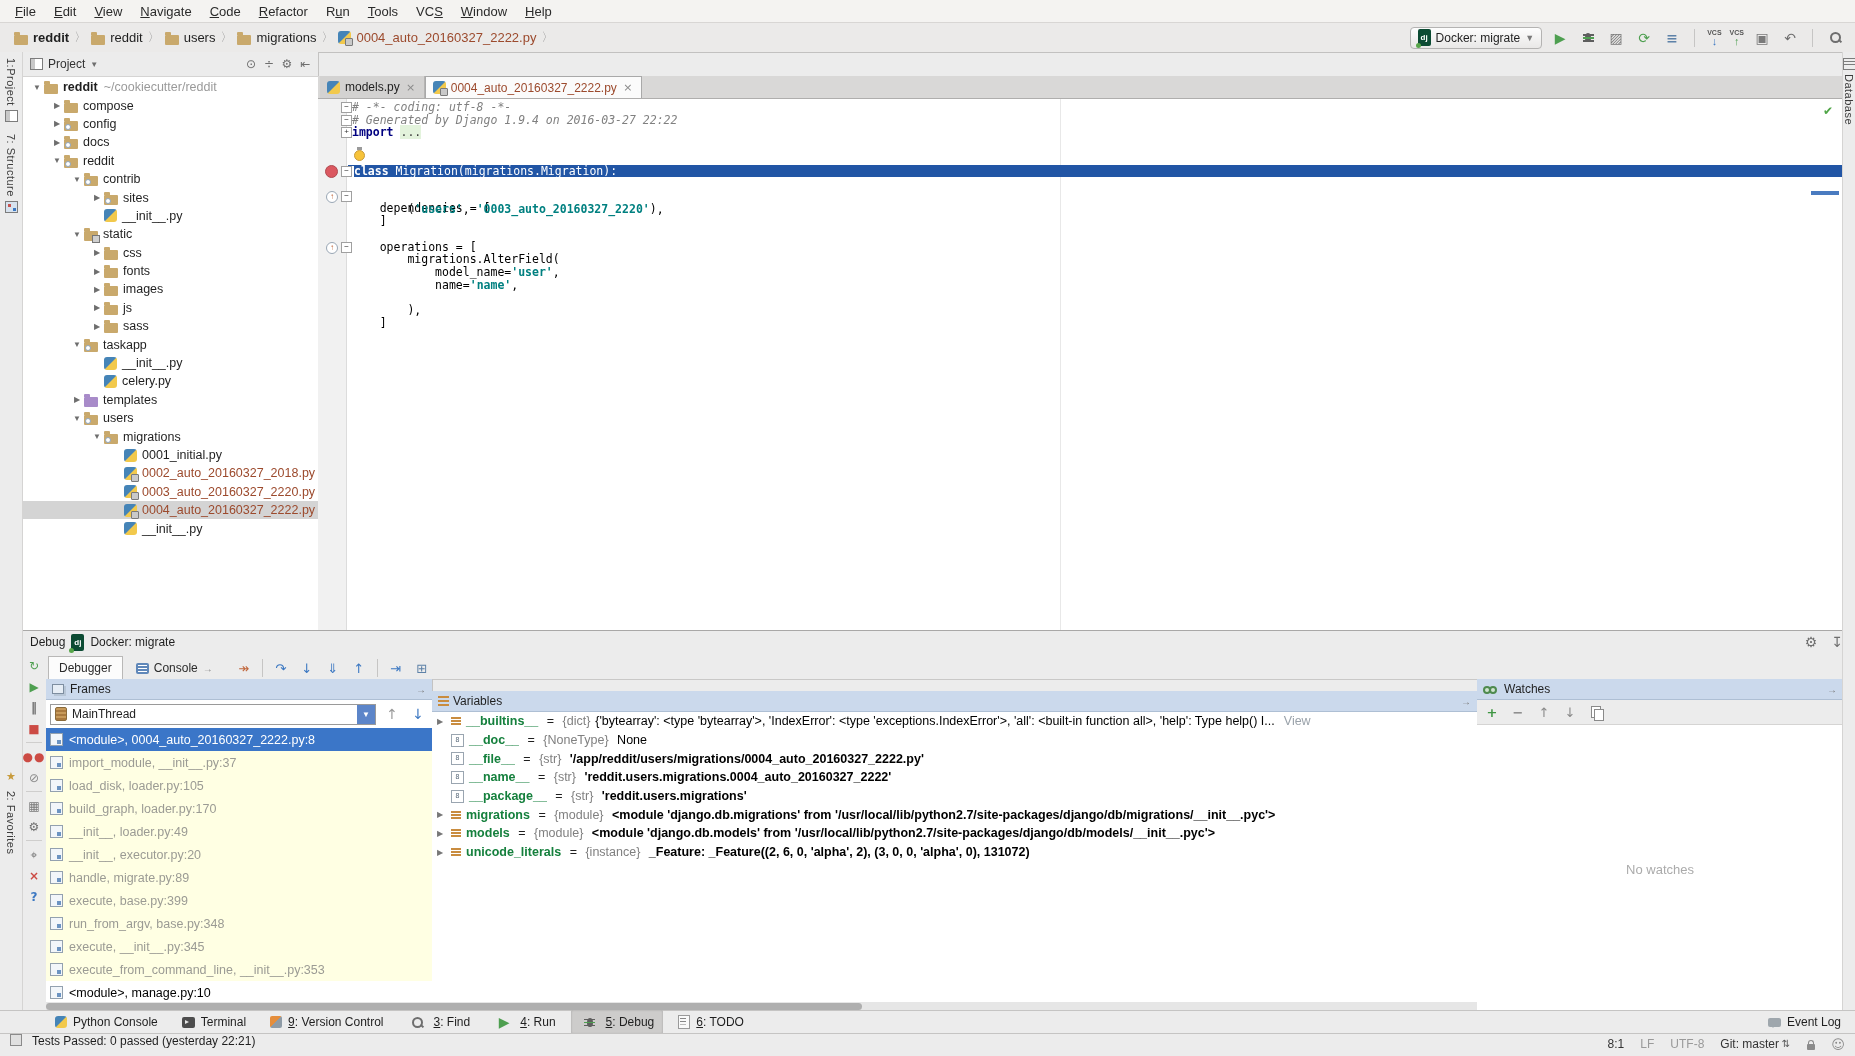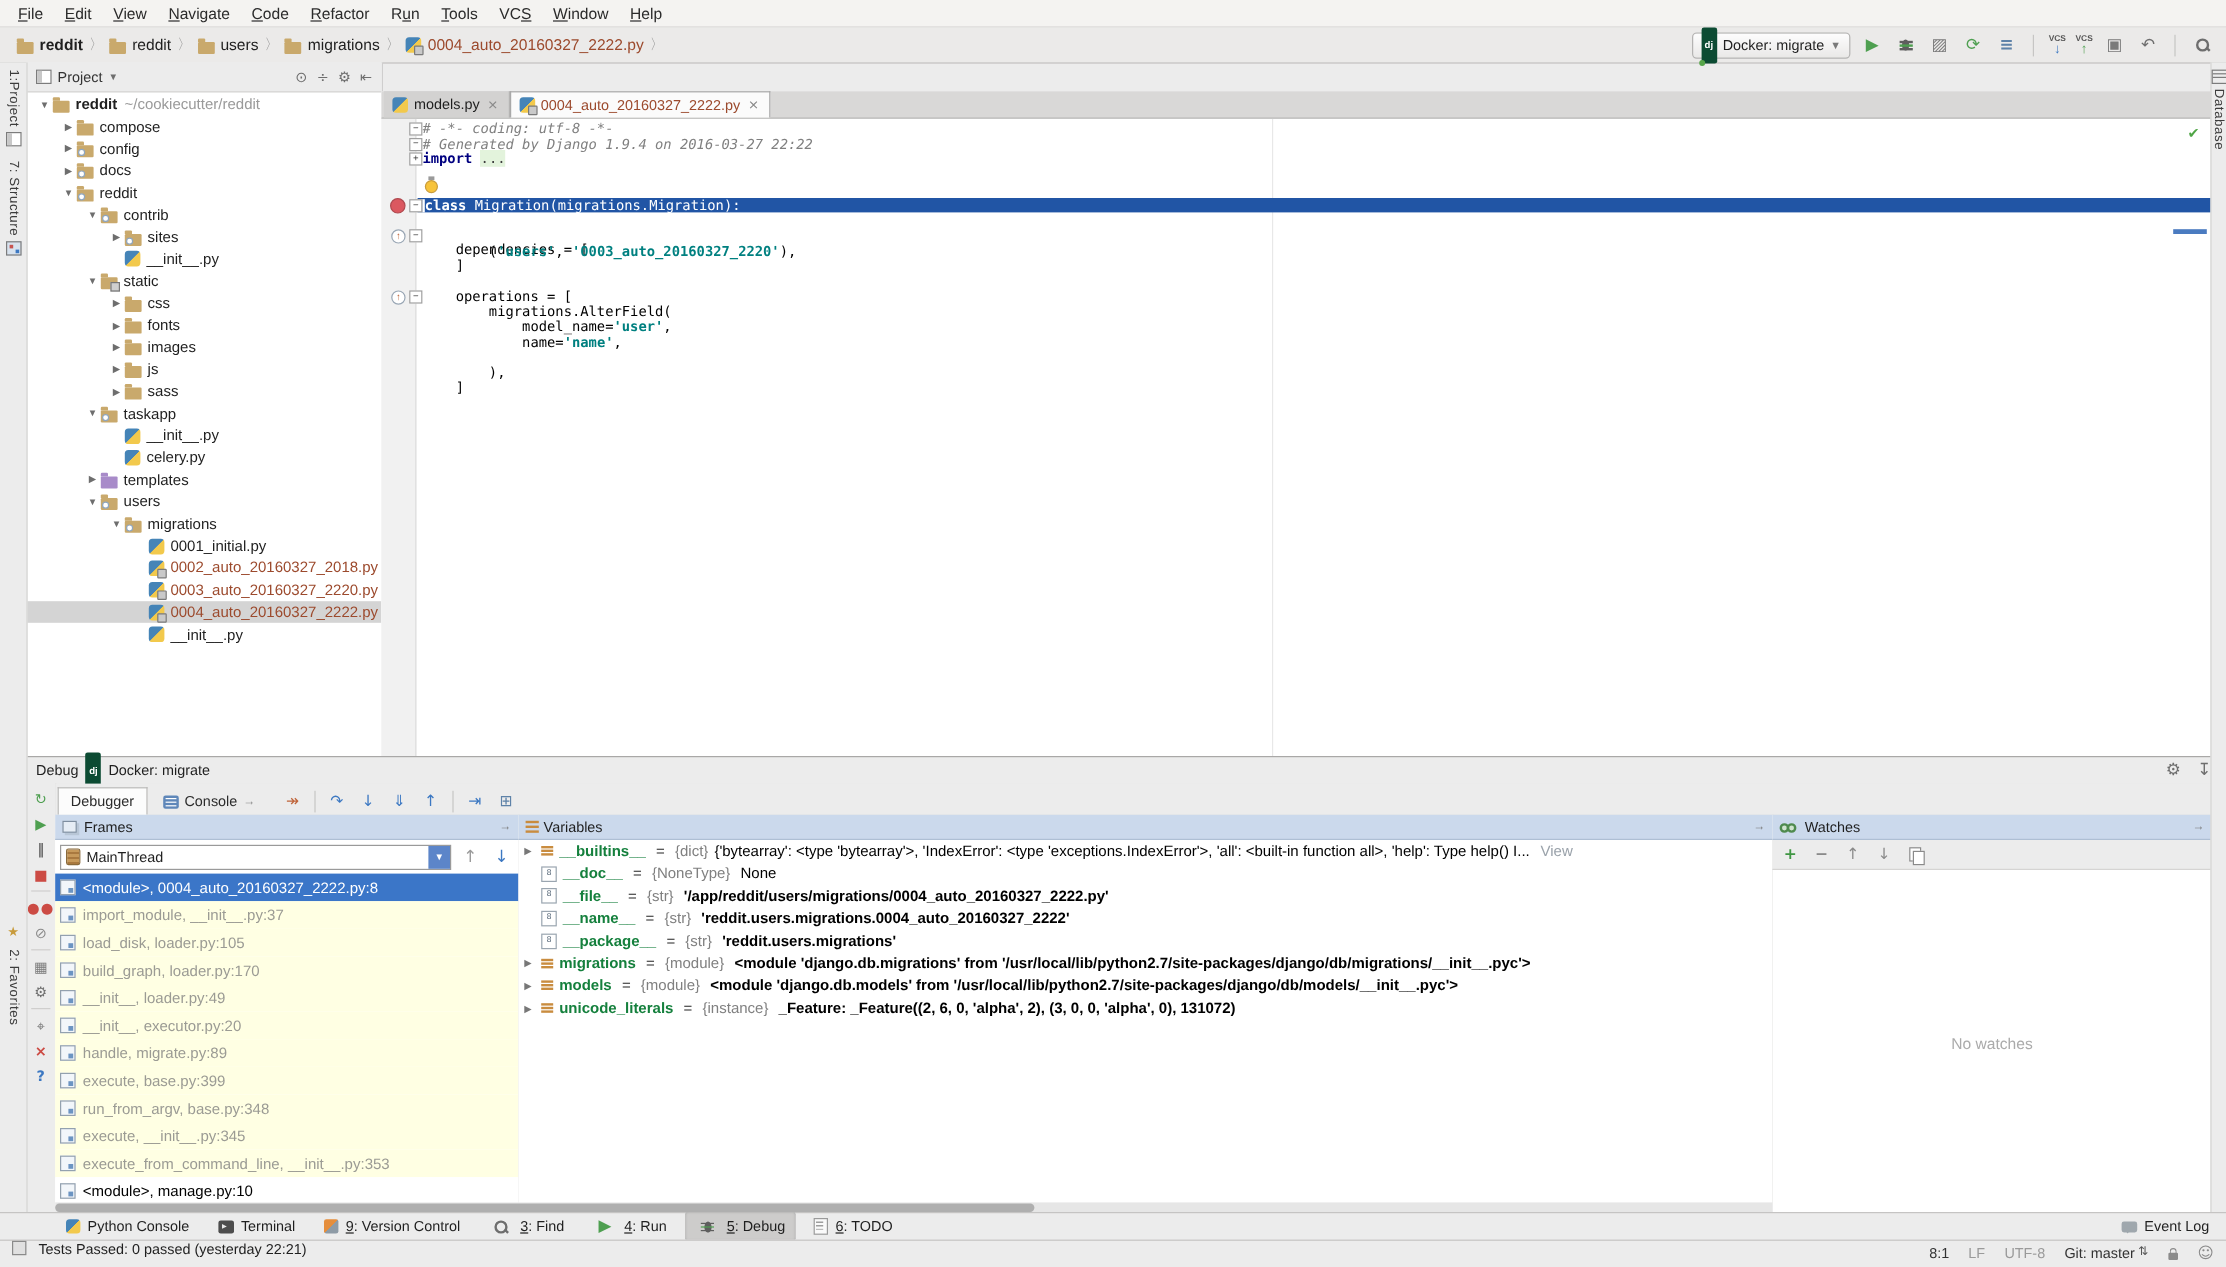--- a/index.html
+++ b/index.html
@@ -66,21 +66,21 @@
                   background:inherit;border-radius:1px 1px 0 0;}
   .folder.src::after{content:"";position:absolute;left:1px;top:3px;width:4px;height:4px;
                      background:#fff;border:1px solid #8FA6BF;border-radius:50%;}
   .folder.purple{background:#A88BC9;}
   .folder.res::after{content:"";position:absolute;right:-2px;bottom:-2px;width:6px;height:6px;
                      background:#CFCFCF;border:1px solid #777;}
   .pyfile{position:relative;width:13px;height:13px;border-radius:3px;flex:none;
           background:linear-gradient(135deg,#4584B7 49%,#F2C94C 51%);}
   .pyfile.lock::after{content:"";position:absolute;right:-2px;bottom:-2px;width:6px;height:6px;
                       background:#C9C9C9;border:1px solid #7A7A7A;border-radius:1px;}
-  .djic{width:13px;height:30px;border-radius:2px;background:#0C4B33;color:#fff;font-size:8px;
+  .djic{width:13px;height:17px;border-radius:2px;background:#0C4B33;color:#fff;font-size:8px;
         font-weight:bold;display:flex;align-items:center;justify-content:center;flex:none;
         position:relative;}
   .djic::after{content:"";position:absolute;left:-2px;bottom:-2px;width:5px;height:5px;
                border-radius:50%;background:#57A64A;}
   .termic{width:13px;height:11px;background:#4D4D4D;border-radius:2px;position:relative;}
   .termic::before{content:"";position:absolute;left:3px;top:3px;width:0;height:0;
                   border-top:2px solid transparent;border-bottom:2px solid transparent;
                   border-left:4px solid #E8E8E8;}
   .vcsic{width:12px;height:12px;border-radius:2px;
          background:linear-gradient(135deg,#E58E3C 50%,#8E9BA6 50%);}
@@ -642,21 +642,21 @@
               <span class="frmic"></span>
               <span>execute_from_command_line, __init__.py:353</span>
             </div>
             <div class="frow user">
               <span class="frmic"></span>
               <span>&lt;module&gt;, manage.py:10</span>
             </div>
           </div>
       </div>
 
-      <div class="panel" style="left:410px;width:1045px;">
+      <div class="panel" style="left:410px;width:1045px;margin-top:12px;">
         <div class="p-head">
           <span class="varsic"></span>
           <span>Variables</span>
           <span class="pin">→</span>
         </div>
         <div id="varsList">
             <div class="vrow">
               <span class="exp">▶</span>
               <span class="objic"></span>
               <span class="vname">__builtins__</span>

